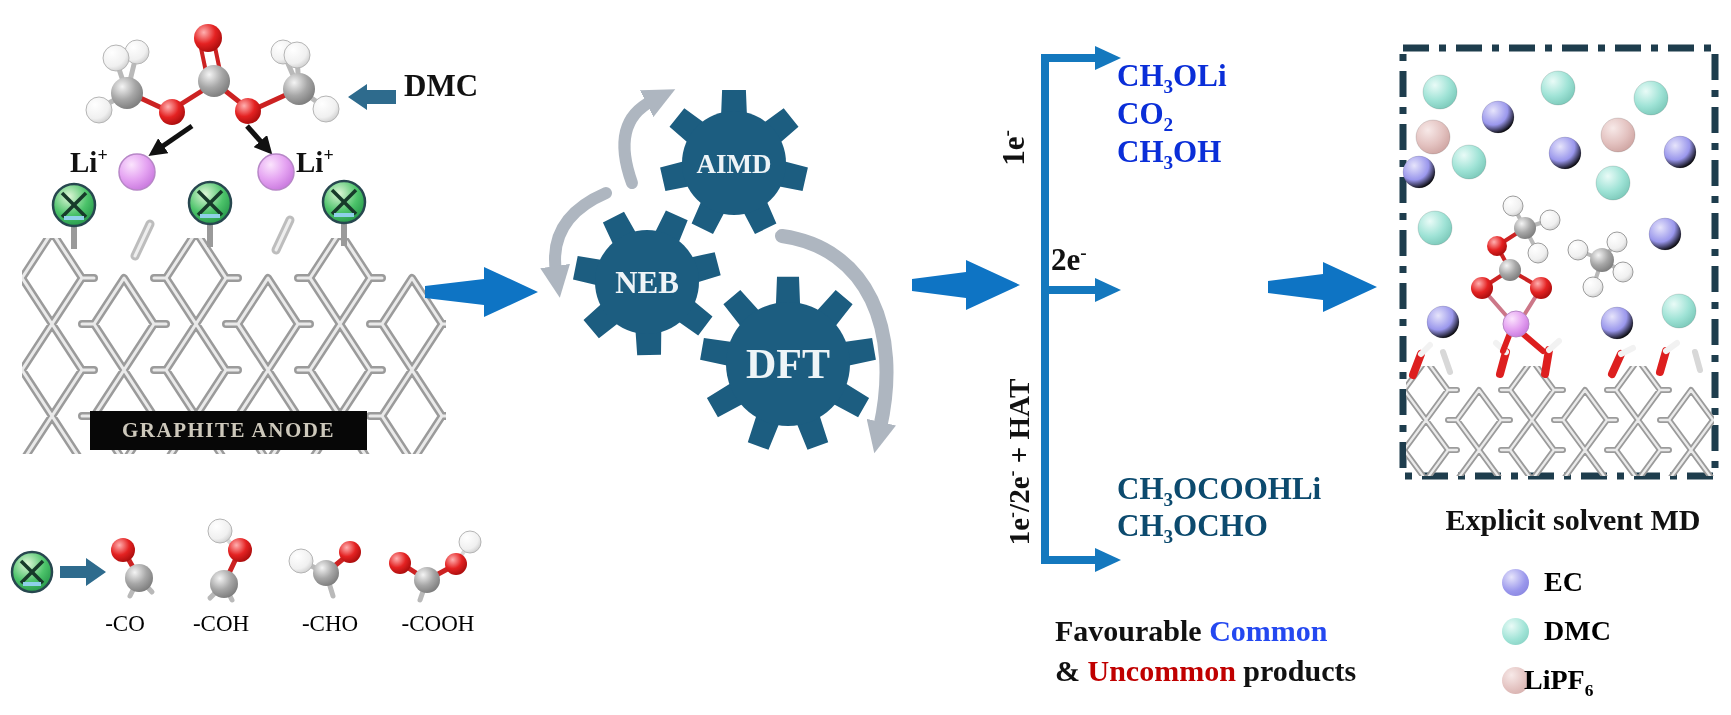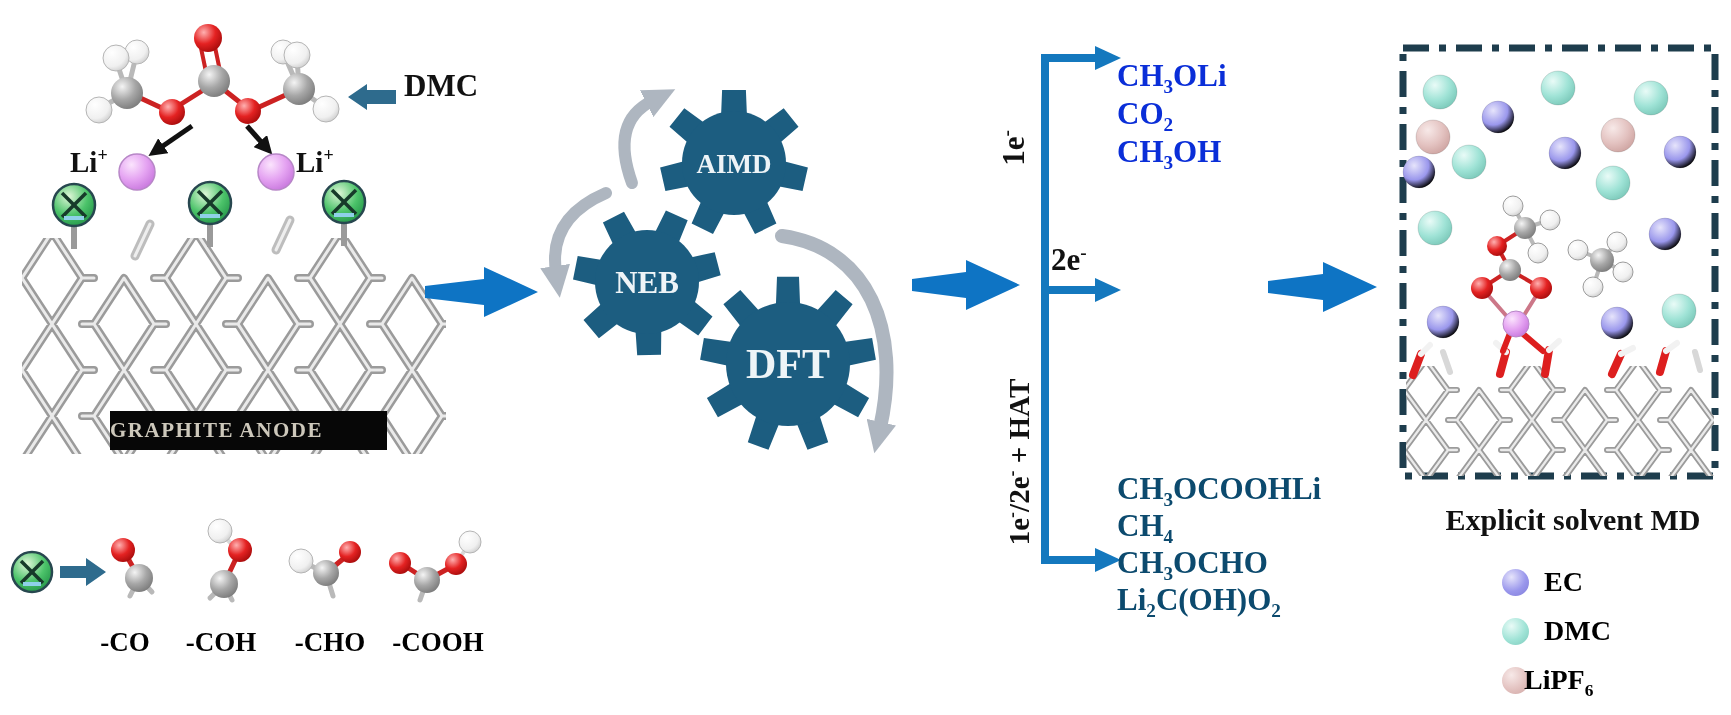--- a/index.html
+++ b/index.html
@@ -11,24 +11,24 @@
   .txt{position:absolute;font-weight:700;color:#111;white-space:nowrap;}
   sub{font-size:62%;line-height:0;}
   sup{font-size:62%;line-height:0;}
   .rot{transform:translate(-50%,-50%) rotate(-90deg);}
   #dmc-label{left:404px;top:68px;font-size:31px;}
   .li-label{font-size:29px;}
   #li-left{left:70px;top:146px;}
   #li-right{left:296px;top:146px;}
   #anode-box{
     position:absolute;left:90px;top:411px;width:277px;height:39px;background:#070707;
-    display:flex;align-items:center;margin-left:20px;
+    display:flex;align-items:center;justify-content:center;
   }
   #anode-box span{color:#cdc8bb;font-weight:700;font-size:21px;letter-spacing:1.5px;}
-  .fg-label{position:absolute;top:611px;font-size:27px;transform:translateX(-50%);font-weight:700;margin-top:16px;}
+  .fg-label{position:absolute;top:611px;font-size:23px;transform:translateX(-50%);font-weight:400;}
   .gear-text{fill:#eef4f7;font-weight:700;font-family:"Liberation Serif","DejaVu Serif",serif;text-anchor:middle;}
   #lbl-e1{left:1014px;top:148px;font-size:31px;}
   #lbl-e2{left:1051px;top:242px;font-size:31px;}
   #lbl-hat{left:1019px;top:462px;font-size:29px;}
   .prod{position:absolute;font-weight:700;margin-top:34px;}
   .prod div{height:38px;line-height:38px;font-size:31px;}
   #prod-e1{left:1117px;top:23px;color:#0a2ed8;}
   #prod-e2{left:1117px;top:241px;color:#0a2ed8;}
   #prod-hat{left:1117px;top:436px;color:#0c4a6e;}
   #prod-hat div{height:37px;line-height:37px;}
@@ -338,25 +338,27 @@
 <div class="txt" id="lbl-e2">2e<sup>-</sup></div>
 <div class="txt rot" id="lbl-hat">1e<sup>-</sup>/2e<sup>-</sup> + HAT</div>
 
 <div class="prod" id="prod-e1">
   <div>CH<sub>3</sub>OLi</div>
   <div>CO<sub>2</sub></div>
   <div>CH<sub>3</sub>OH</div>
 </div>
 <div class="prod" id="prod-hat">
   <div>CH<sub>3</sub>OCOOHLi</div>
-  <div>CH<sub>4</sub></div>
   <div>CH<sub>3</sub>OCHO</div>
-  <div>Li<sub>2</sub>C(OH)O<sub>2</sub></div>
-</div>
-
+</div>
+
+<div class="txt" id="caption">
+  <div><span>Favourable </span><span class="c-blue">Common</span></div>
+  <div><span>&amp; </span><span class="c-red">Uncommon</span><span> products</span></div>
+</div>
 
 <div class="txt" id="md-title">Explicit solvent MD</div>
 
 <div class="legend-ball ball-ec" style="left:1502px;top:569px"></div>
 <div class="legend-label" style="left:1544px;top:566px">EC</div>
 <div class="legend-ball ball-dmc" style="left:1502px;top:618px"></div>
 <div class="legend-label" style="left:1544px;top:615px">DMC</div>
 <div class="legend-ball ball-pf" style="left:1502px;top:667px"></div>
 <div class="legend-label" style="left:1524px;top:664px">LiPF<sub>6</sub></div>
 

